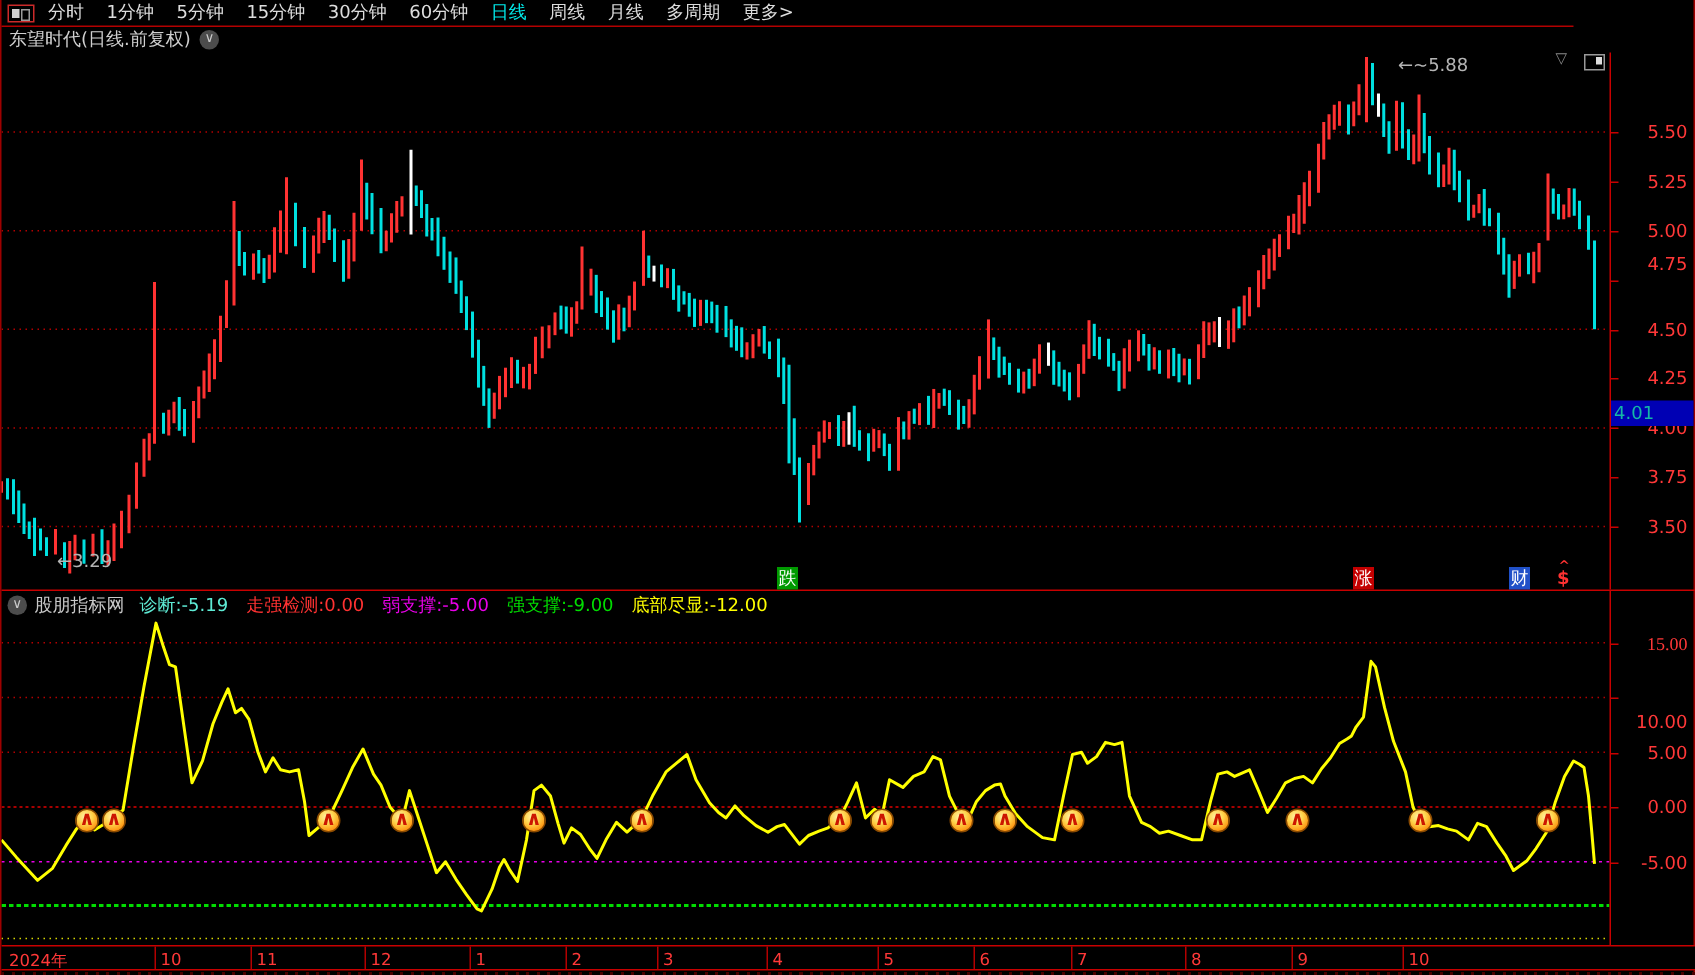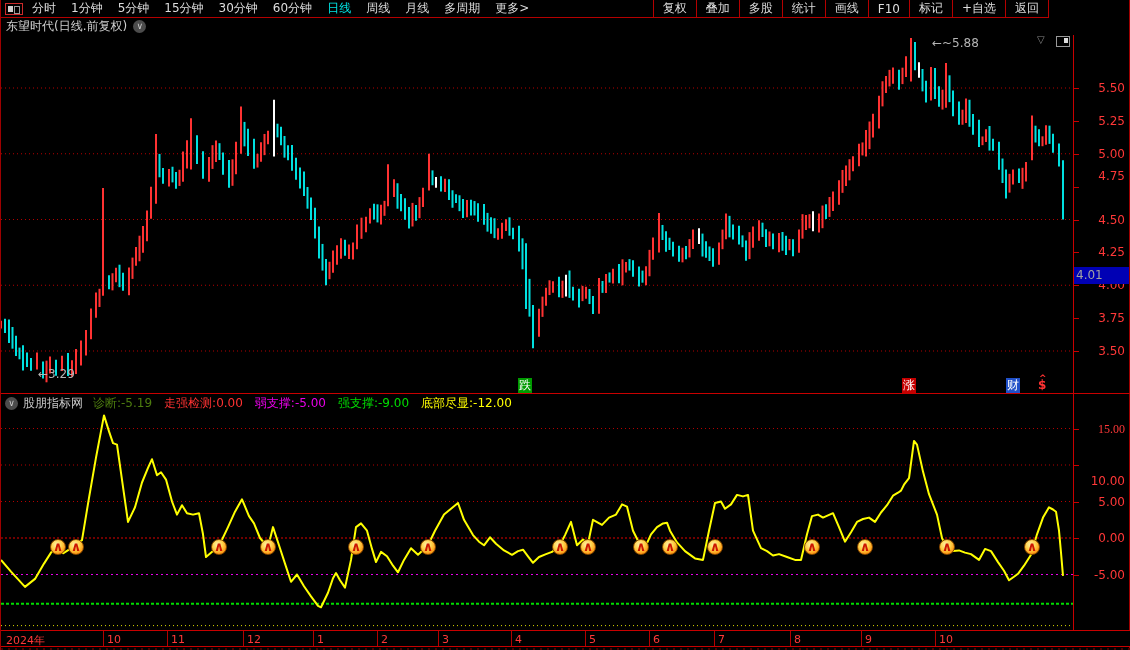--- a/index.html
+++ b/index.html
@@ -25,21 +25,21 @@
   .corner-chev{position:absolute;left:1036px;top:34px;color:#8a8a8a;font-size:10px;}
   .corner-win{position:absolute;left:1055px;top:36px;width:12px;height:9px;border:1px solid #999;}
   .corner-win:before{content:"";position:absolute;right:1px;top:1px;width:4px;height:5px;background:#ddd;}
   svg{position:absolute;display:block;}
   
   #price-axis,#ind-axis{position:absolute;left:1072px;width:56px;border-left:1px solid #c80000;}
   #price-axis{top:35px;height:358px;}
   #ind-axis{top:394px;height:236px;}
   .axis-label{position:absolute;right:5px;color:#ff3838;font-size:12px;line-height:14px;}
   .axis-tick{position:absolute;left:0;width:5px;height:1px;background:#c80000;}
-  #price-tag{position:absolute;left:1073px;top:267px;width:55px;height:17px;background:#0000b4;color:#a3a3a3;
+  #price-tag{position:absolute;left:1073px;top:267px;width:55px;height:17px;background:#0000b4;color:#14b8a6;
              font-size:12px;line-height:17px;padding-left:2px;box-sizing:border-box;z-index:5;}
   .annot{position:absolute;color:#b4b4b4;font-size:12px;z-index:4;}
   
   .marker{position:absolute;top:378px;height:15px;line-height:15px;font-size:12px;color:#fff;padding:0 1px;z-index:4;}
   #marker-dollar{color:#ff3232;font-weight:bold;background:none;}
   #marker-dollar i{position:absolute;left:2px;top:-7px;font-size:9px;font-style:normal;color:#ff3232;}
   .sep-line{position:absolute;left:0;width:1130px;height:1px;background:#c80000;z-index:3;}
   
   #ind-header{position:absolute;left:4px;top:396px;height:15px;display:flex;align-items:center;
               font-size:12px;z-index:4;white-space:nowrap;}
@@ -65,31 +65,20 @@
   #wm-2{font-size:15px;color:#dcdcdc;margin-top:1px;}
 </style>
 </head>
 <body>
 
 <div id="app">
 
   <div id="toolbar">
     <span class="tb-icon"></span>
     <span id="tb-periods"><span class="tb-item">分时</span><span class="tb-item">1分钟</span><span class="tb-item">5分钟</span><span class="tb-item">15分钟</span><span class="tb-item">30分钟</span><span class="tb-item">60分钟</span><span class="tb-item active">日线</span><span class="tb-item">周线</span><span class="tb-item">月线</span><span class="tb-item">多周期</span><span class="tb-item">更多&gt;</span></span>
-    <span id="tb-right">
-        <span class="tb-rbtn">复权</span>
-        <span class="tb-rbtn">叠加</span>
-        <span class="tb-rbtn">多股</span>
-        <span class="tb-rbtn">统计</span>
-        <span class="tb-rbtn">画线</span>
-        <span class="tb-rbtn">F10</span>
-        <span class="tb-rbtn">标记</span>
-        <span class="tb-rbtn">+自选</span>
-        <span class="tb-rbtn">返回</span>
-      </span>
   </div>
 
   <div id="title-row">
     <span>东望时代(日线.前复权)</span>
     <span class="chev-circle">∨</span>
   </div>
 
   <span class="corner-chev">▽</span>
   <span class="corner-win"></span>
 
@@ -406,21 +395,21 @@
       <line x1="0" y1="144" x2="1072" y2="144" stroke="#e00000" stroke-width="1" stroke-dasharray="2,2"></line>
       <line x1="0" y1="180.5" x2="1072" y2="180.5" stroke="#e800e8" stroke-width="1" stroke-dasharray="2,3"></line>
       <line x1="0" y1="209.7" x2="1072" y2="209.7" stroke="#00dd00" stroke-width="2" stroke-dasharray="3,2"></line>
       <line x1="0" y1="231.6" x2="1072" y2="231.6" stroke="#d8d800" stroke-width="1" stroke-dasharray="1,3"></line>
       <polyline points="0,165.9 10,177.6 24,192.9 34,184.9 43,169.6 50,158.6 57,152.0 62,159.3 68,155.7 73,151.3 81,146.2 88,103.8 95,63.7 103,21.4 108,37.4 112,49.1 116,50.6 122,92.9 127,127.9 134,113.3 141,88.5 147,73.9 151,65.2 156,81.2 160,78.3 165,85.6 171,107.5 176,120.6 181,111.2 186,119.2 192,120.6 198,119.2 202,140.3 205,163.0 212,157.1 218,152.0 227,133.1 234,117.7 241,105.3 248,122.1 253,129.4 259,144.0 267,153.5 272,133.1 278,151.3 284,169.6 290,187.8 296,180.5 303,192.2 310,202.4 317,211.9 320,213.3 327,198.8 332,184.2 335,179.0 339,186.3 344,193.6 350,165.9 355,133.1 360,129.4 366,136.7 371,154.9 375,168.1 380,157.9 386,162.3 392,171.7 397,178.3 403,165.9 410,154.2 417,160.8 421,157.1 427,151.3 434,136.7 443,120.6 450,114.8 457,109.0 463,125.8 472,141.1 478,147.7 483,151.3 489,143.3 495,149.8 503,156.4 511,160.8 517,157.1 522,155.7 527,162.3 532,168.8 538,163.0 545,160.1 551,157.9 559,151.3 564,141.1 570,127.9 576,151.3 582,145.5 587,149.8 592,125.8 601,130.9 608,123.6 615,120.6 621,110.4 626,112.6 632,136.7 640,152.8 645,151.3 650,140.3 656,133.1 662,129.4 666,128.7 669,136.7 676,148.4 684,157.1 694,164.4 702,165.9 708,136.7 714,109.0 720,107.5 724,114.8 730,110.4 736,100.9 742,102.4 747,100.9 752,136.7 760,154.2 766,157.1 772,161.5 778,160.1 786,163.0 794,165.9 800,165.9 806,140.3 811,122.1 817,120.6 822,123.6 827,121.4 832,119.2 838,133.1 844,147.7 850,138.2 856,127.9 862,125.0 868,123.6 874,127.9 880,118.5 886,111.2 892,101.7 897,98.7 900,96.6 903,90.7 908,84.1 913,46.9 916,50.6 922,77.6 928,100.2 936,120.6 941,144.0 946,154.9 952,157.1 958,156.4 964,158.6 970,160.1 978,165.9 984,154.9 990,157.1 997,168.1 1003,176.8 1008,186.3 1013,182.7 1017,179.8 1023,171.7 1030,160.8 1036,140.3 1042,123.6 1048,113.3 1052,115.5 1055,117.7 1058,136.7 1060,158.6 1062,181.9" fill="none" stroke="#ffff00" stroke-width="2" stroke-linejoin="round"></polyline>
     </svg>
 
   <div id="ind-header">
     <span class="chev-circle">∨</span>
     <span id="ind-name">股朋指标网</span>
-    <span id="ind-fields"><span class="ind-field" style="color: #4d7c0f;">诊断:-5.19</span><span class="ind-field" style="color: rgb(255, 50, 50);">走强检测:0.00</span><span class="ind-field" style="color: rgb(232, 0, 232);">弱支撑:-5.00</span><span class="ind-field" style="color: rgb(0, 221, 0);">强支撑:-9.00</span><span class="ind-field" style="color: rgb(255, 255, 0);">底部尽显:-12.00</span></span>
+    <span id="ind-fields"><span class="ind-field" style="color: #5eead4;">诊断:-5.19</span><span class="ind-field" style="color: rgb(255, 50, 50);">走强检测:0.00</span><span class="ind-field" style="color: rgb(232, 0, 232);">弱支撑:-5.00</span><span class="ind-field" style="color: rgb(0, 221, 0);">强支撑:-9.00</span><span class="ind-field" style="color: rgb(255, 255, 0);">底部尽显:-12.00</span></span>
   </div>
 
   <div id="ind-axis">
       <span class="axis-label" style="top: 27.5px; font-family: Liberation Serif, serif;">15.00</span>
       <span class="axis-tick" style="top: 34.5px;"></span>
       <span class="axis-label" style="top: 80px;">10.00</span>
       <span class="axis-tick" style="top: 71px;"></span>
       <span class="axis-label" style="top: 100.5px;">5.00</span>
       <span class="axis-tick" style="top: 107.5px;"></span>
       <span class="axis-label" style="top: 137px;">0.00</span>

